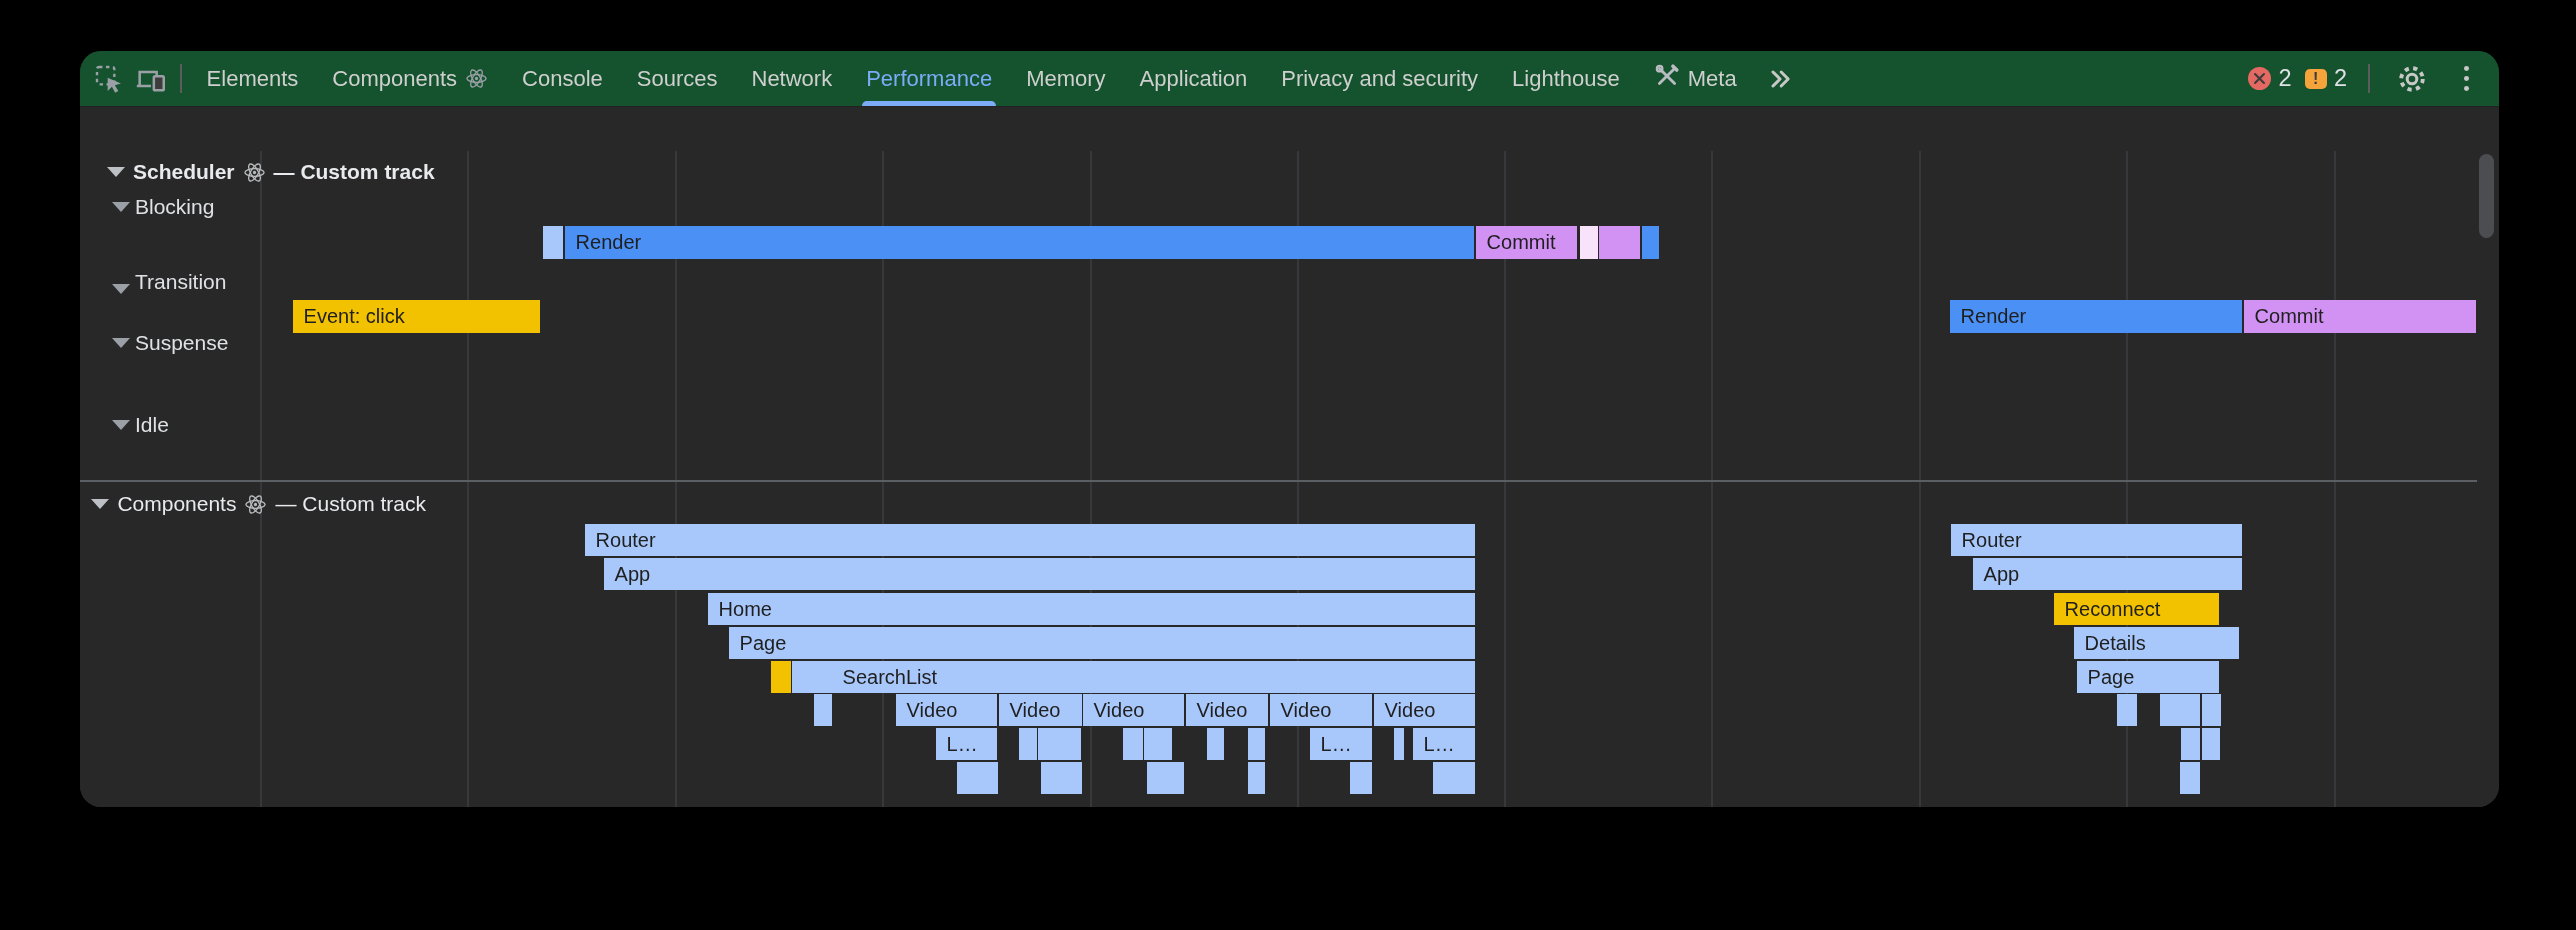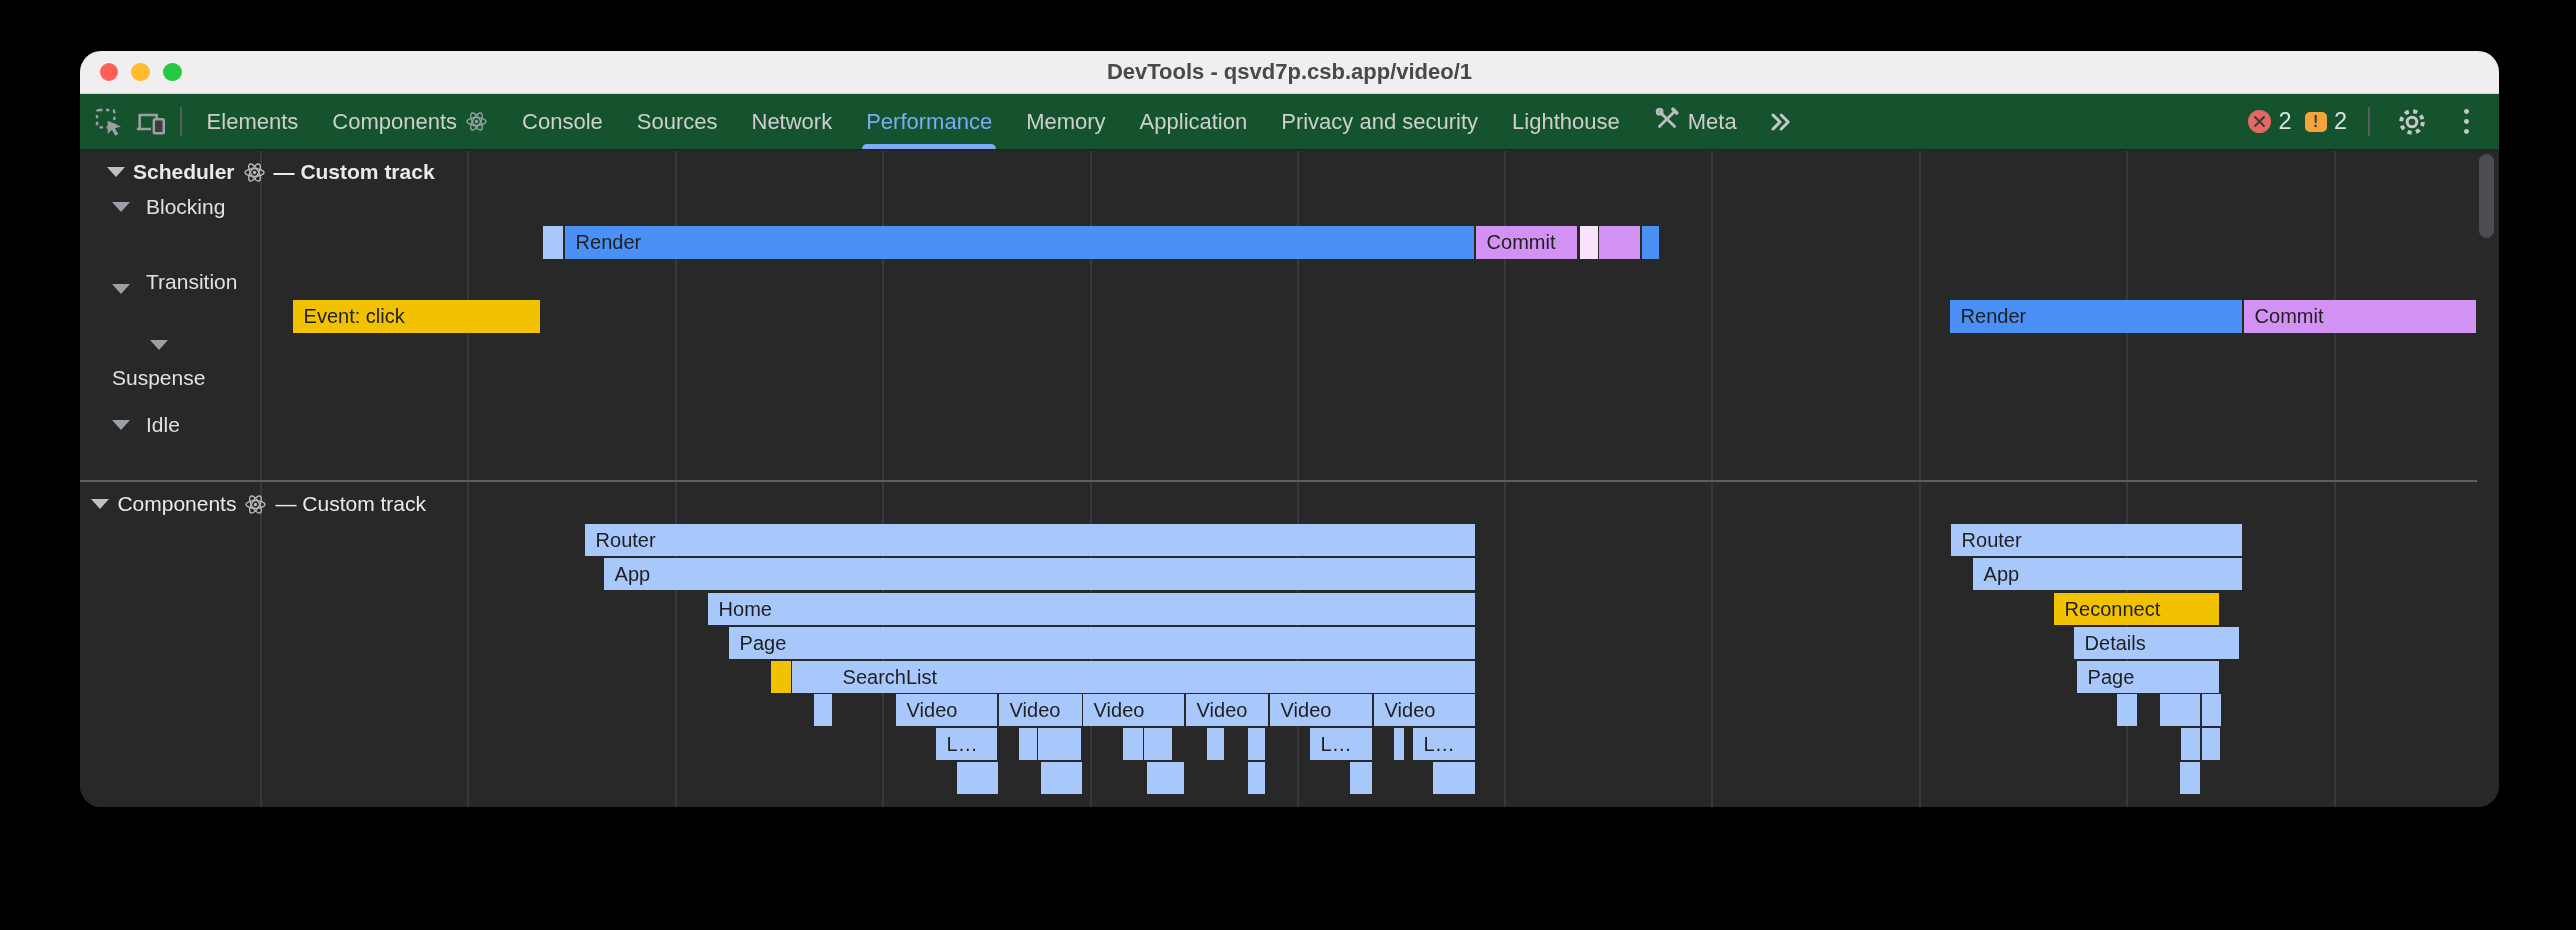--- a/index.html
+++ b/index.html
@@ -37,41 +37,33 @@
   .warn-badge:after{content:"";position:absolute;left:1.6px;bottom:-4.9px;border:4px solid transparent;
     border-top-color:inherit;}
   .kebab{display:flex;flex-direction:column;gap:4.9px;align-items:center;}
   .kebab i{width:4.9px;height:4.9px;border-radius:50%;background:#c7c7c7;}
 
   
   .content{position:absolute;left:0;top:100px;right:0;bottom:0;background:#282828;}
   .gridline{position:absolute;top:0;bottom:0;width:1.6px;background:#36383b;}
   .separator{position:absolute;height:1.6px;background:#5b5e62;left:0;}
   .track-header{position:absolute;display:flex;align-items:center;gap:8px;font-size:21px;color:#e8eaed;height:26px;}
-  .lane-label{position:absolute;display:flex;align-items:center;gap:16px;font-size:21px;color:#dfe1e5;height:26px;}
+  .lane-label{position:absolute;display:flex;align-items:center;gap:5px;font-size:21px;color:#dfe1e5;height:26px;}
   .tri{width:0;height:0;border-left:9px solid transparent;border-right:9px solid transparent;
     border-top:10.6px solid #9aa0a6;flex:0 0 auto;}
   .track-header .tri{border-top-color:#bdc1c6;}
   .bar{position:absolute;font-size:20px;color:#1f1f1f;line-height:32px;padding:0 0 0 10.6px;
     white-space:nowrap;overflow:hidden;}
   .scroll-thumb{position:absolute;border-radius:8px;background:#4b4d50;}
 </style>
 </head>
 <body>
 
 <div class="window">
 
-  <div class="titlebar">
-    <div class="lights">
-      <span class="light" id="light-0" style="background: rgb(255, 95, 87);"></span>
-      <span class="light" id="light-1" style="background: rgb(254, 188, 46);"></span>
-      <span class="light" id="light-2" style="background: rgb(40, 200, 64);"></span>
-    </div>
-    <div class="win-title">DevTools - qsvd7p.csb.app/video/1</div>
-  </div>
 
   <div class="tabbar">
     <span class="tb-icon">
       <svg width="32" height="32" viewBox="0 0 24 24" fill="none" stroke="currentColor" stroke-width="1.8">
         <rect x="3" y="3" width="13" height="13" rx="1.5" stroke-dasharray="2.6 2.6"></rect>
         <path d="M11 11 L21 15.4 L16.4 16.6 L19 21 L16.6 22.3 L14.2 17.8 L11 21 Z" fill="currentColor" stroke="none"></path>
       </svg>
     </span>
     <span class="tb-icon">
       <svg width="34" height="34" viewBox="0 0 24 24" fill="none" stroke="currentColor" stroke-width="1.8">
@@ -194,21 +186,21 @@
         <span>— Custom track</span>
       </div>
       <div class="lane-label" style="left: 32px; top: 43px;">
         <span class="tri"></span>
         <span>Blocking</span>
       </div>
       <div class="lane-label" style="left: 32px; top: 117px; align-items: flex-end;">
         <span class="tri"></span>
         <span>Transition</span>
       </div>
-      <div class="lane-label" style="left: 32px; top: 189px; flex-direction: column;">
+      <div class="lane-label" style="left: 32px; top: 179px;">
         <span class="tri"></span>
         <span>Suspense</span>
       </div>
       <div class="lane-label" style="left: 32px; top: 261px;">
         <span class="tri"></span>
         <span>Idle</span>
       </div>
       <div class="track-header" style="left: 11.4px; top: 340px;">
         <span class="tri"></span>
         <span>Components</span>

